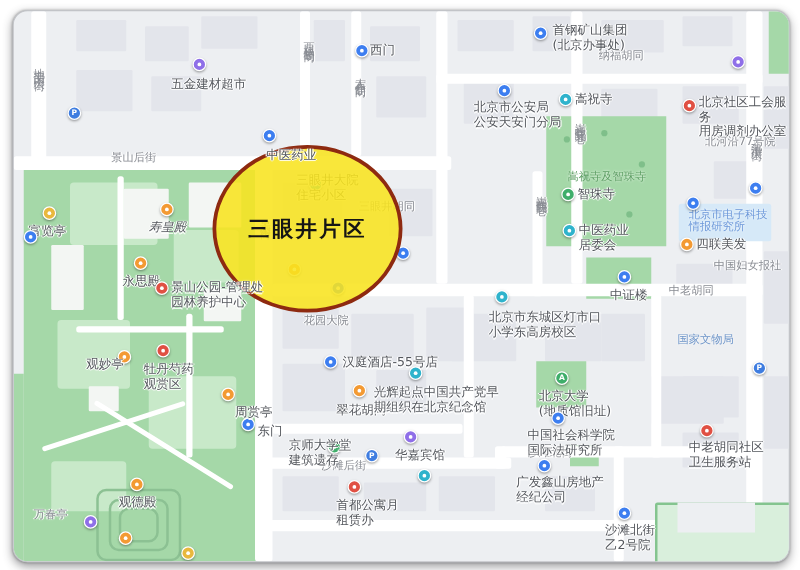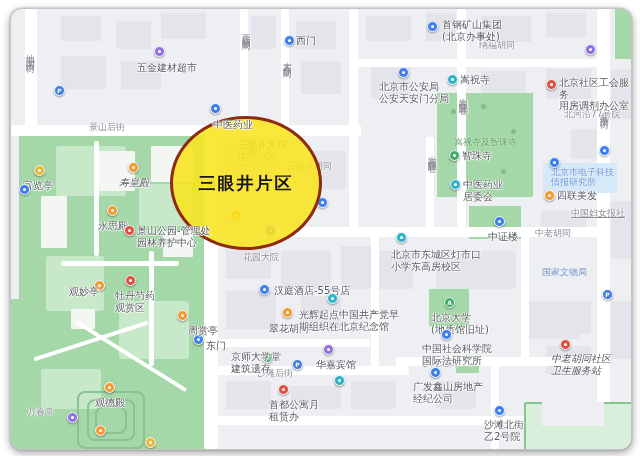--- a/index.html
+++ b/index.html
@@ -143,21 +143,21 @@
         <div class="slabel v" style="left: 447px; top: 82px;">嵩祝院北巷</div>
         <div class="slabel v" style="left: 195px; top: 160px;">景山东街</div>
         <div class="slabel v" style="left: 416px; top: 140px;">嵩祝院西巷</div>
         <div class="slabel" style="left: 524px; top: 219px;">中老胡同</div>
         <div class="slabel" style="left: 246px; top: 359px;">沙滩后街</div>
         <div class="slabel" style="left: 411px; top: 349px;">沙滩北街</div>
         <div class="slabel v" style="left: 588px; top: 96px;">北河沿大街</div>
         <div class="slabel" style="left: 232px; top: 243px;">花园大院</div>
         <div class="slabel" style="left: 16px; top: 398px;">万春亭</div>
         <div class="slabel" style="left: 553px; top: 100px;">北河沿77号院</div>
-        <div class="slabel" style="left: 560px; top: 199px; text-decoration: underline;">中国妇女报社</div>
+        <div class="slabel" style="left: 560px; top: 199px;">中国妇女报社</div>
         <div class="alabel" style="left: 443px; top: 128px; color: rgb(93, 158, 99);">嵩祝寺及智珠寺</div>
         <div class="alabel" style="left: 531px; top: 258px; color: rgb(107, 147, 200);">国家文物局</div>
         <div class="alabel" style="left: 540px; top: 158px; color: rgb(107, 151, 217);">北京市电子科技
 情报研究所</div>
       </div>
     <div id="under">
         <div class="slabel" style="left: 276px; top: 152px;">三眼井胡同</div>
         <div class="poi" style="left: 236px; top: 133px; background: rgb(47, 179, 204);">
           <span class="dot"></span>
         </div>
@@ -285,21 +285,21 @@
         <div class="plabel" style="left: 402px; top: 372px;">广发鑫山房地产
 经纪公司</div>
         <div class="poi" style="left: 483px; top: 396px; background: rgb(61, 126, 240);">
           <span class="dot"></span>
         </div>
         <div class="plabel" style="left: 473px; top: 410px;">沙滩北街
 乙2号院</div>
         <div class="poi" style="left: 549px; top: 330px; background: rgb(224, 80, 67);">
           <span class="dot"></span>
         </div>
-        <div class="plabel" style="left: 540px; top: 344px; font-style: italic;">中老胡同社区
+        <div class="plabel" style="left: 540px; top: 344px;">中老胡同社区
 卫生服务站</div>
         <div class="poi" style="left: 591px; top: 280px; background: rgb(63, 125, 224);">P</div>
         <div class="poi" style="left: 182px; top: 325px; background: rgb(61, 126, 240);">
           <span class="dot"></span>
         </div>
         <div class="plabel" style="left: 195px; top: 331px;">东门</div>
         <div class="poi" style="left: 23px; top: 156px; background: rgb(233, 184, 61);">
           <span class="dot"></span>
         </div>
         <div class="plabel" style="left: 12px; top: 171px;">富览亭</div>

